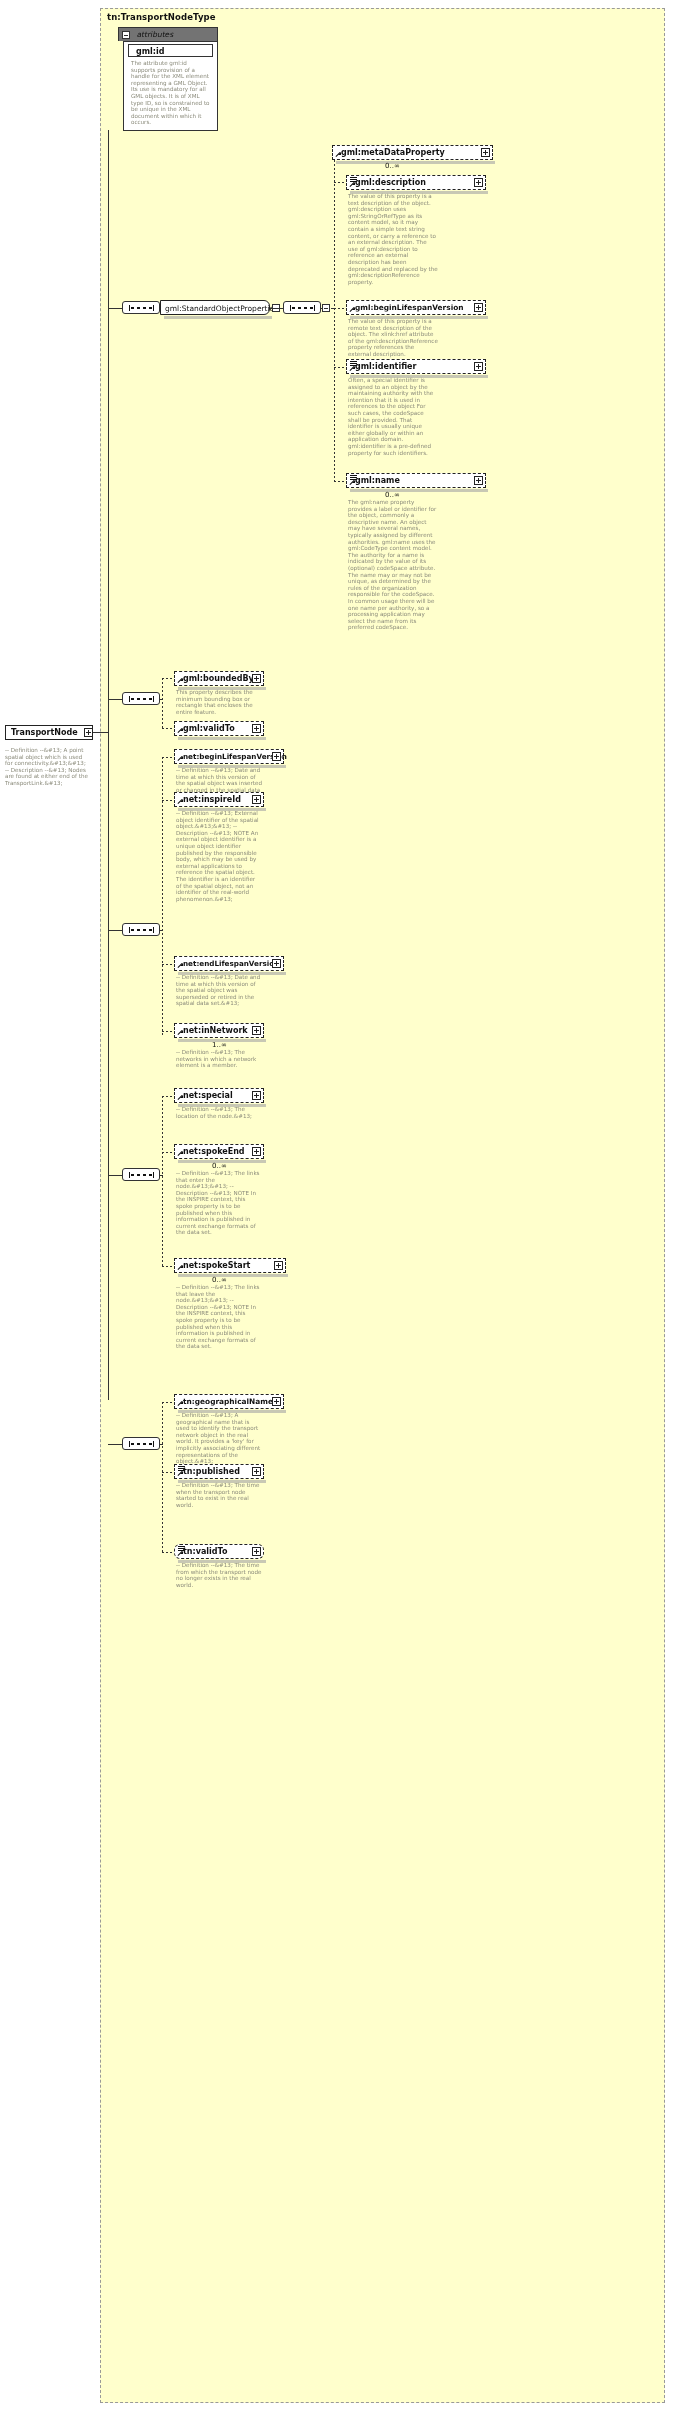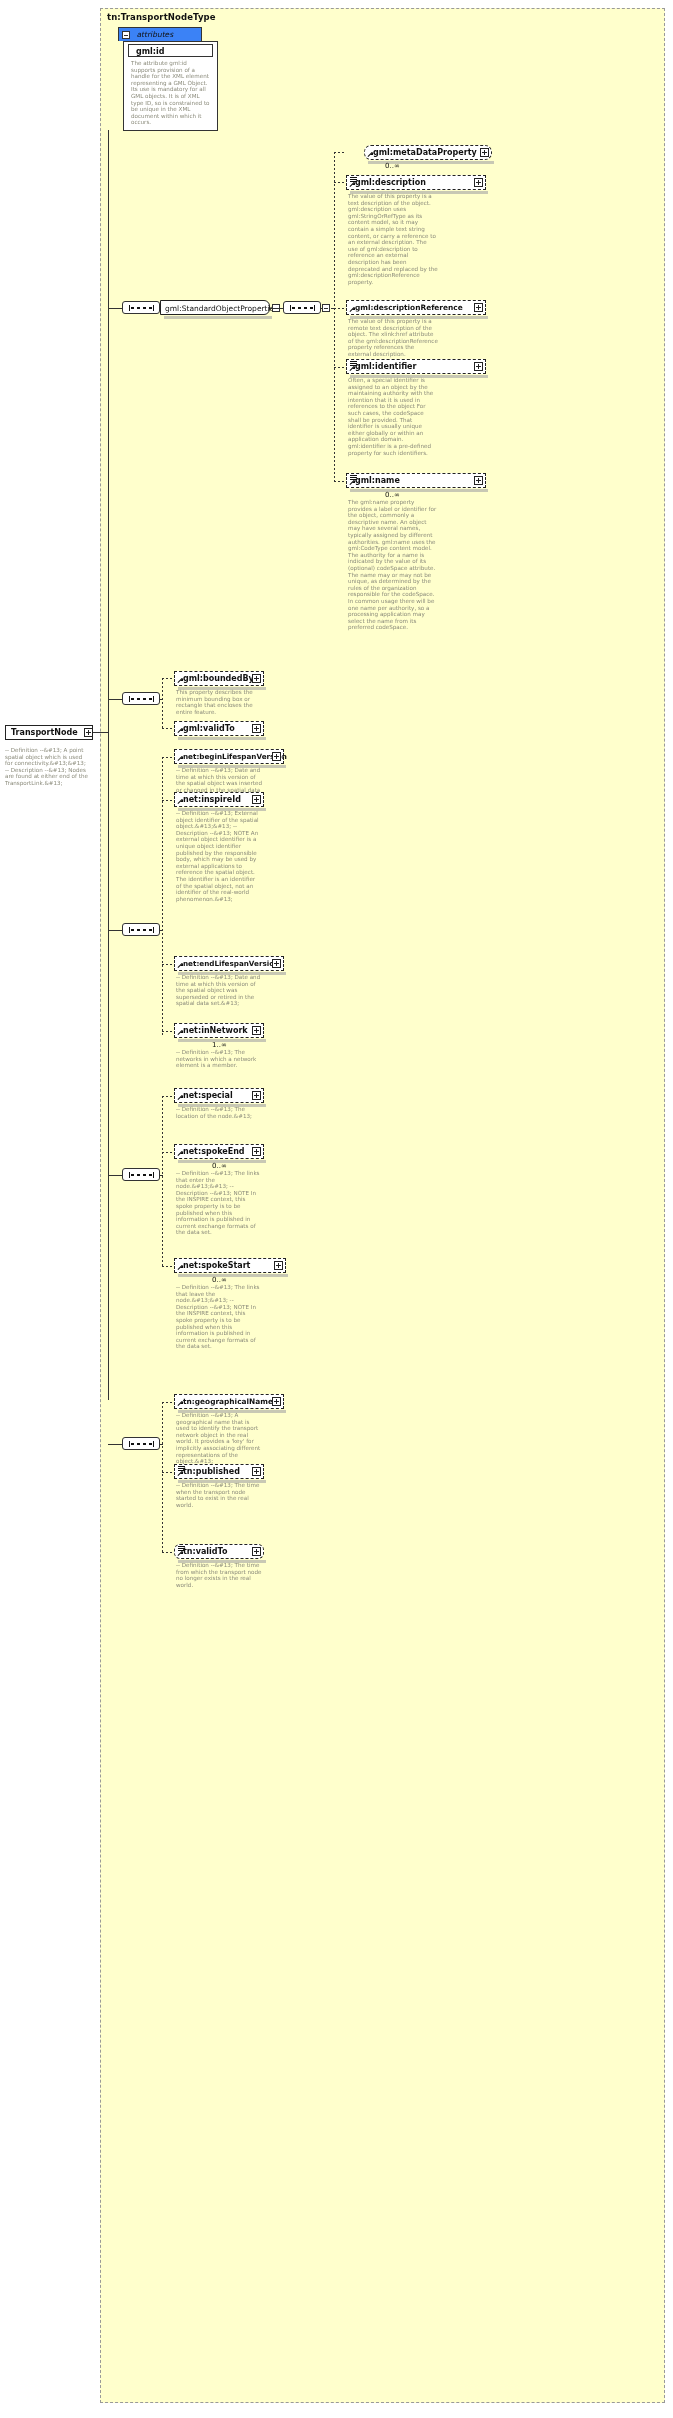--- a/index.html
+++ b/index.html
@@ -15,22 +15,22 @@
     position:absolute;left:100px;top:8px;width:565px;height:2395px;
     background:#ffffcc;border:1px dashed #999;box-sizing:border-box;
   }
   .type-title{
     position:absolute;left:107px;top:12px;
     font-size:8.5px;font-weight:bold;color:#111;letter-spacing:.1px;
   }
 
   
   .attr-tab{
-    position:absolute;left:118px;top:27px;width:84px;height:14px;
-    background:#3b82f6;border:1px solid #333;border-bottom:none;box-sizing:border-box;
+    position:absolute;left:118px;top:27px;width:100px;height:14px;
+    background:#737373;border:1px solid #333;border-bottom:none;box-sizing:border-box;
   }
   .attr-tab .lbl{
     position:absolute;left:18px;top:2px;font-size:7.5px;font-style:italic;color:#111;
   }
   .minus-sq{
     position:absolute;left:3px;top:3px;width:8px;height:8px;
     border:1px solid #333;background:#fff;box-sizing:border-box;
   }
   .minus-sq:before{
     content:"";position:absolute;left:1px;top:3px;width:4px;height:1px;background:#333;
@@ -180,21 +180,21 @@
       <span class="bar2"></span>
   </div>
   <div class="ln h" style="left:270px;top:308px;width:13px;"></div>
   <div class="minus-sq" style="left:322px;top:304px;"></div>
   <div class="ln h" style="left:321px;top:308px;width:2px;"></div>
 
   <div class="dln v" style="left:334px;top:152px;height:330px;"></div>
   <div class="ln h" style="left:331px;top:308px;width:4px;"></div>
 
   <div class="dln h" style="left:334px;top:152px;width:12px;"></div>
-  <div class="el dashed" style="left:364px;top:145px;width:128px;border-radius:7px;">
+  <div class="el dashed" style="left:332px;top:145px;width:161px;">
     <span class="shadow"></span>
     <span class="arrow"></span>
     <span class="name">gml:metaDataProperty</span>
     <span class="plus-sq" style="right:2px;top:2px;"></span>
   </div>
   <div class="card" style="left:385px;top:162px;">0..∞</div>
 
   <div class="dln h" style="left:334px;top:182px;width:12px;"></div>
   <div class="el dashed" style="left:346px;top:175px;width:140px;">
     <span class="shadow"></span>
@@ -202,21 +202,21 @@
     <span class="arrow"></span>
     <span class="name">gml:description</span>
     <span class="plus-sq" style="right:2px;top:2px;"></span>
   </div>
   <div class="doc" style="left:348px;top:193px;width:90px;">The value of this property is a text description of the object. gml:description uses gml:StringOrRefType as its content model, so it may contain a simple text string content, or carry a reference to an external description. The use of gml:description to reference an external description has been deprecated and replaced by the gml:descriptionReference property.</div>
 
   <div class="dln h" style="left:334px;top:308px;width:12px;"></div>
   <div class="el dashed" style="left:346px;top:300px;width:140px;">
     <span class="shadow"></span>
     <span class="arrow"></span>
-    <span class="name" style="font-size:7.4px;">gml:descriptionReference</span>
+    <span class="name" style="font-size:7.4px;">gml:beginLifespanVersion</span>
     <span class="plus-sq" style="right:2px;top:2px;"></span>
   </div>
   <div class="doc" style="left:348px;top:318px;width:90px;">The value of this property is a remote text description of the object. The xlink:href attribute of the gml:descriptionReference property references the external description.</div>
 
   <div class="dln h" style="left:334px;top:367px;width:12px;"></div>
   <div class="el dashed" style="left:346px;top:359px;width:140px;">
     <span class="shadow"></span>
     <span class="doclines"></span>
     <span class="arrow"></span>
     <span class="name">gml:identifier</span>

